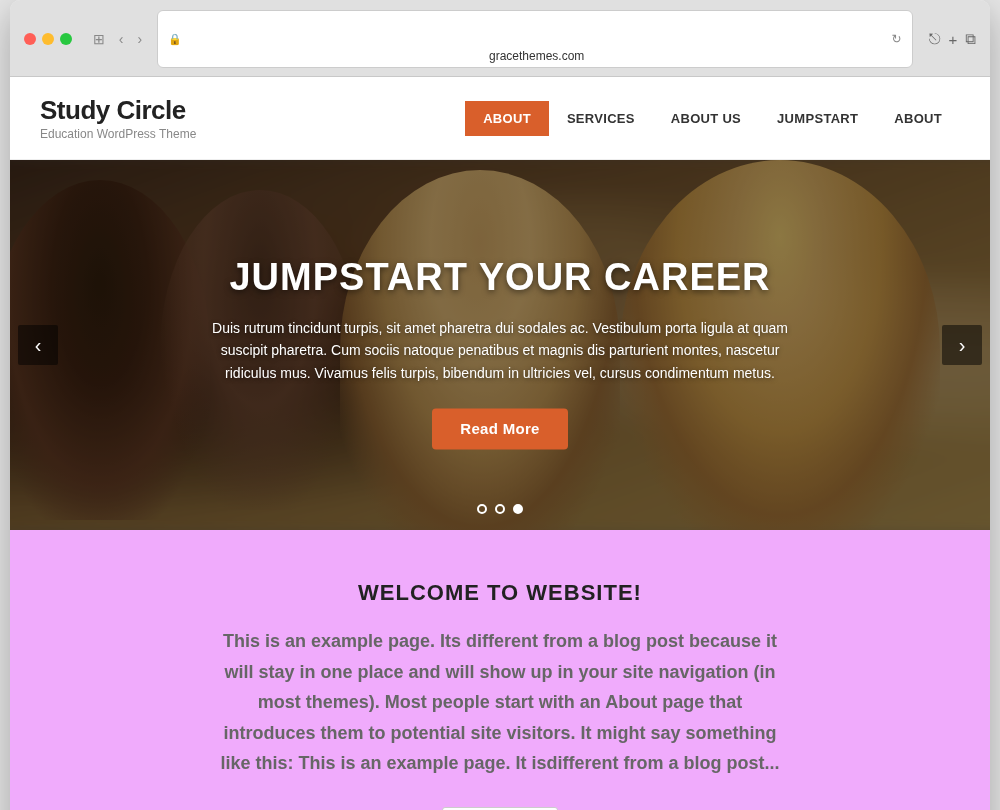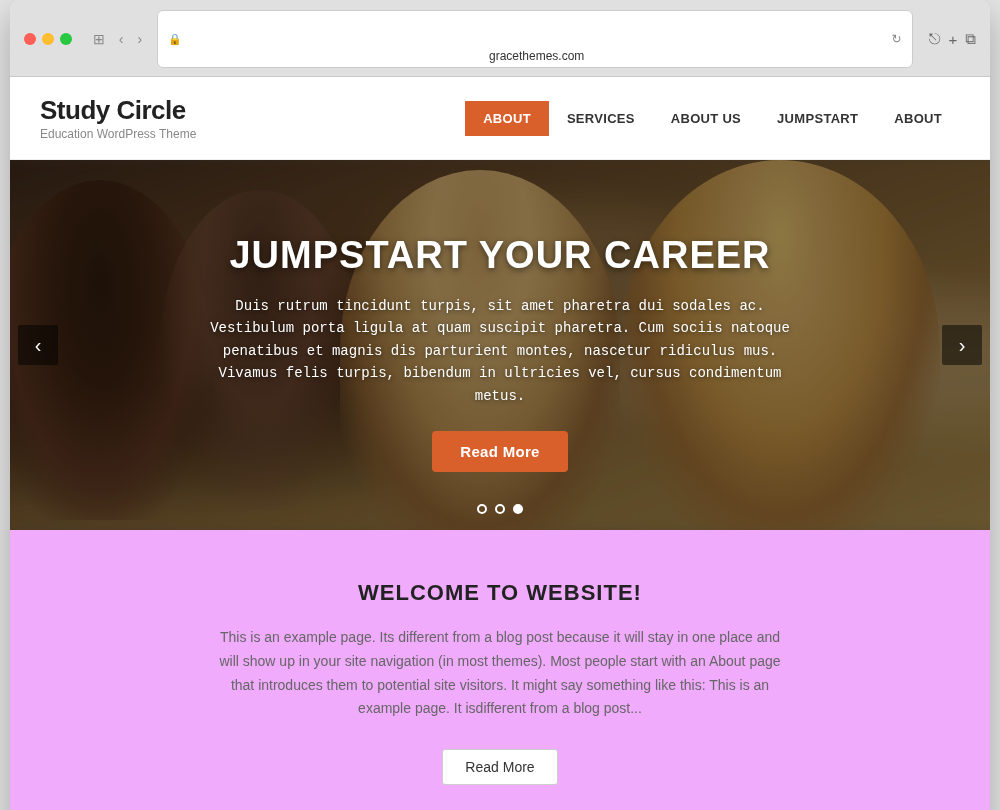--- a/index.html
+++ b/index.html
@@ -182,21 +182,20 @@
       letter-spacing: 1px;
       text-shadow: 0 2px 6px rgba(0,0,0,0.5);
       margin-bottom: 18px;
     }
     .hero-description {
       font-size: 14px;
       line-height: 1.6;
       text-shadow: 0 1px 4px rgba(0,0,0,0.5);
       margin-bottom: 24px;
       font-weight: 500;
-      font-family: Liberation Mono, monospace;
     }
     .hero-btn {
       background: #d95f2b;
       color: white;
       border: none;
       padding: 12px 28px;
       font-size: 15px;
       font-weight: 600;
       border-radius: 4px;
       cursor: pointer;
@@ -250,25 +249,26 @@
       background: #f0abfc;
     }
     .welcome-title {
       font-size: 22px;
       font-weight: 800;
       color: #222;
       letter-spacing: 1px;
       margin-bottom: 20px;
     }
     .welcome-text {
-      font-size: 14px;
+      font-size: 18px;
       color: #666;
       line-height: 1.7;
       max-width: 580px;
       margin: 16px auto 28px;
+      font-weight: bold;
     }
     .welcome-btn {
       background: white;
       color: #333;
       border: 1px solid #ccc;
       padding: 9px 22px;
       font-size: 14px;
       cursor: pointer;
       border-radius: 3px;
     }

